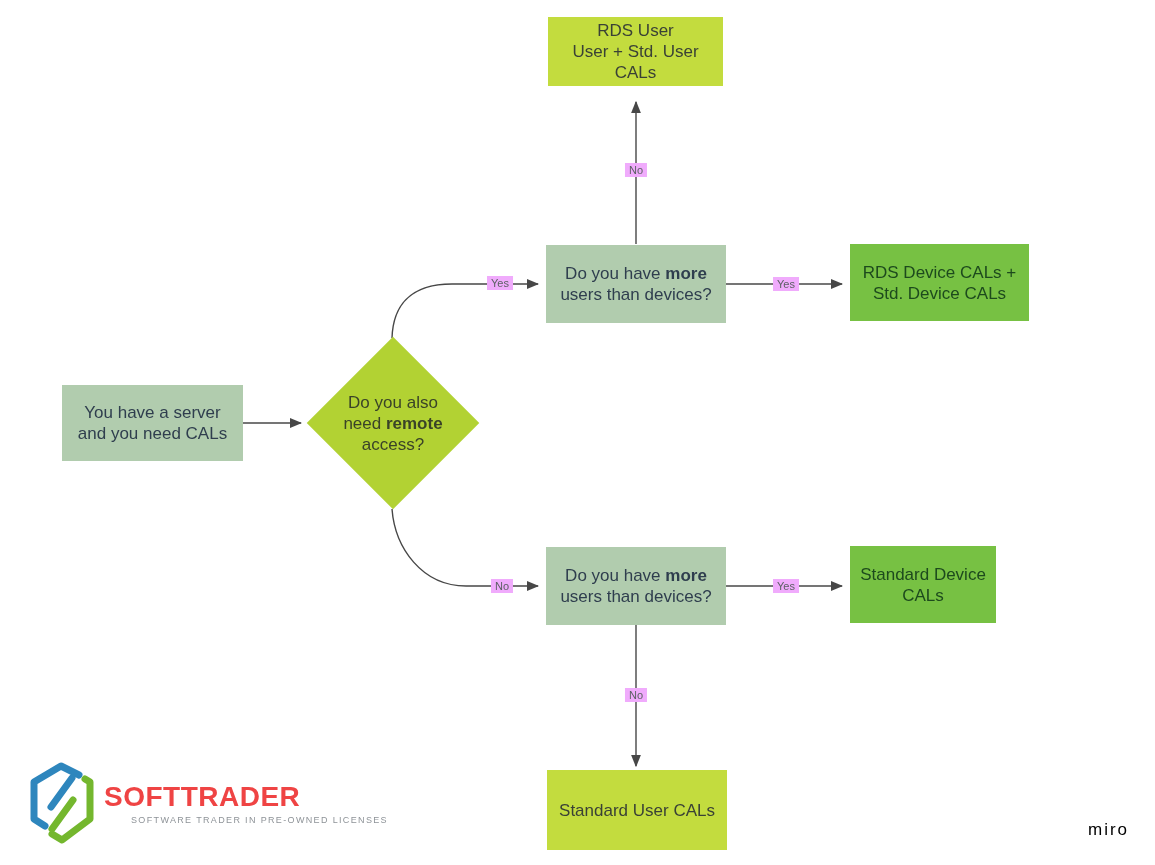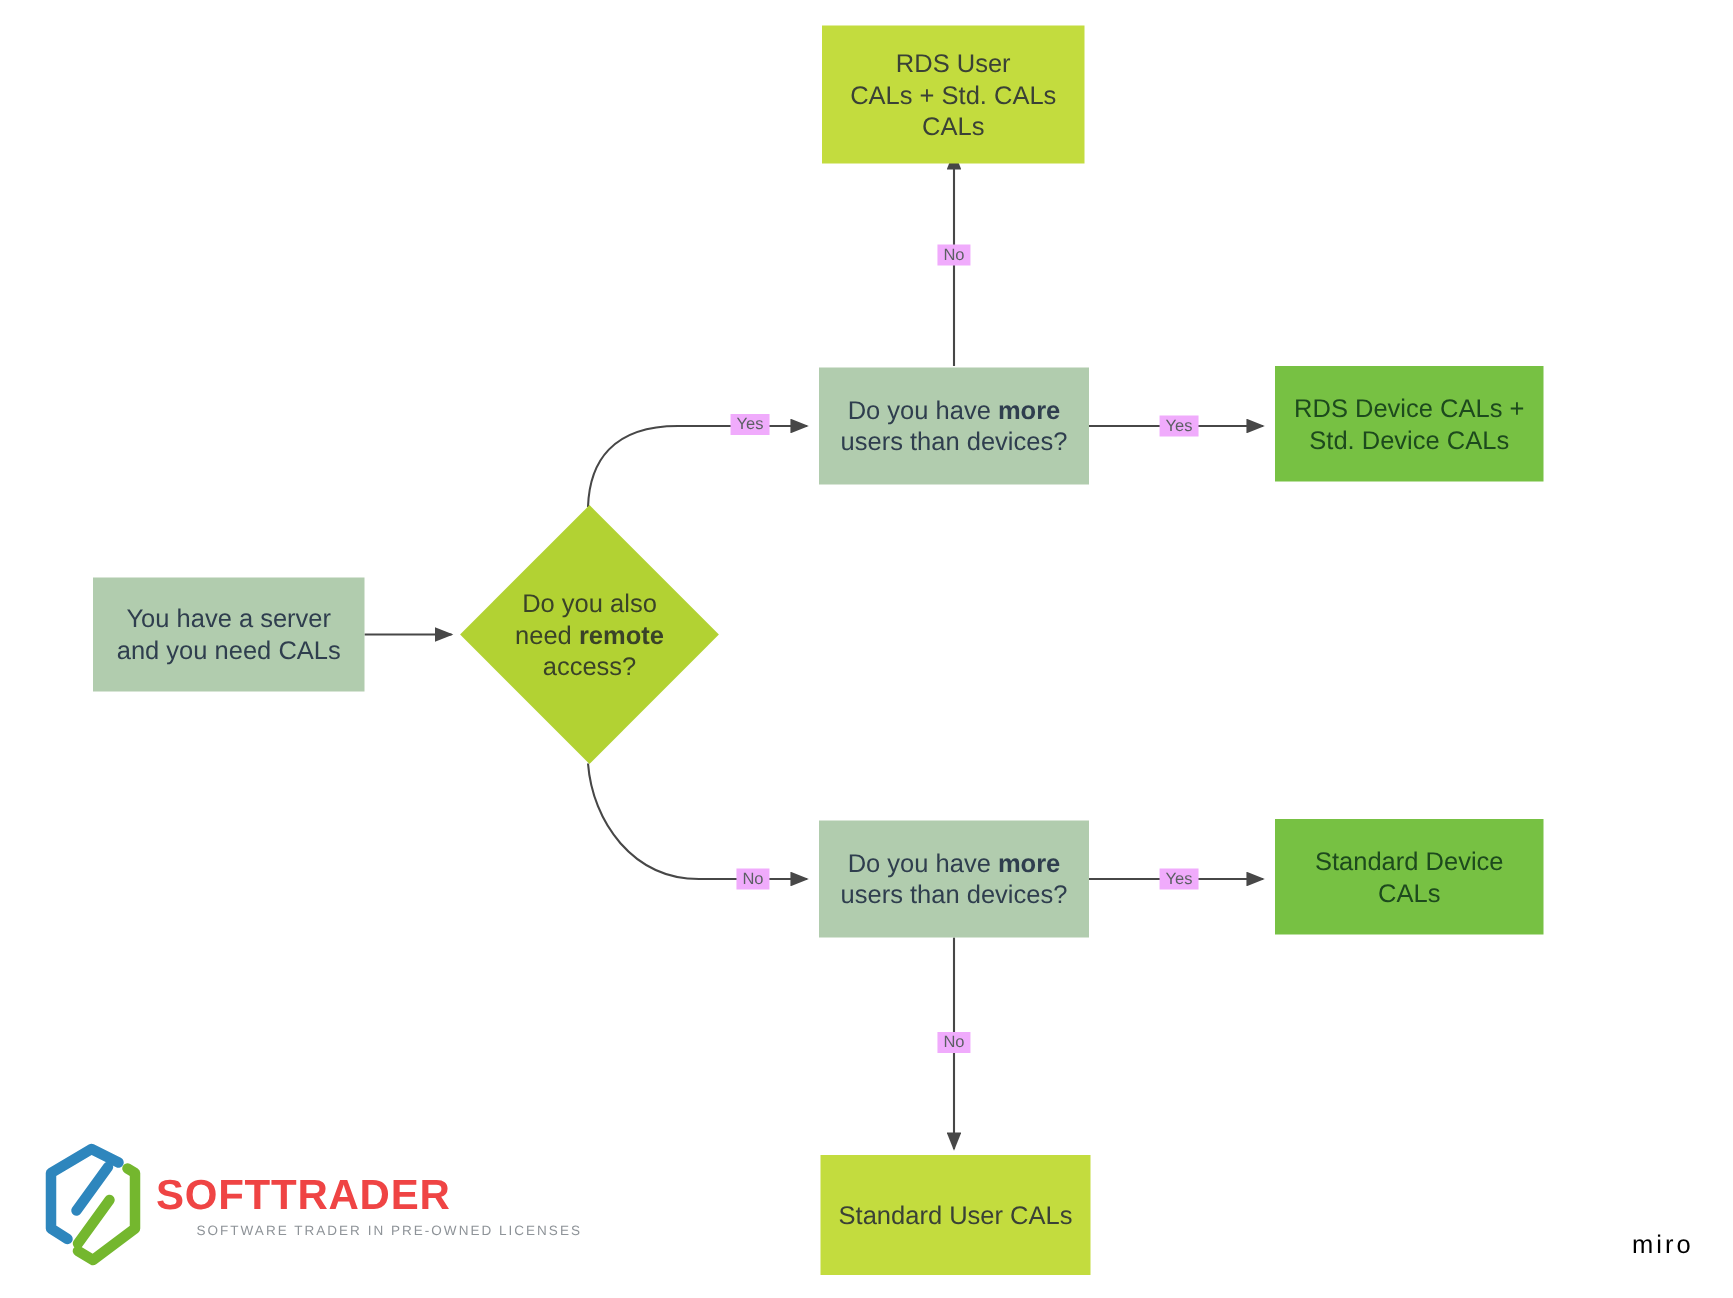--- a/index.html
+++ b/index.html
@@ -74,24 +74,24 @@
     </defs>
     <path class="edge" d="M243,423 H301" marker-end="url(#arrowhead)"></path>
     <path class="edge" d="M392,338 C393,308 408,284 452,284 H538" marker-end="url(#arrowhead)"></path>
     <path class="edge" d="M636,244 V102" marker-end="url(#arrowhead)"></path>
     <path class="edge" d="M726,284 H842" marker-end="url(#arrowhead)"></path>
     <path class="edge" d="M392,509 C395,548 422,586 466,586 H538" marker-end="url(#arrowhead)"></path>
     <path class="edge" d="M726,586 H842" marker-end="url(#arrowhead)"></path>
     <path class="edge" d="M636,625 V766" marker-end="url(#arrowhead)"></path>
   </svg>
 
-  <div class="node yellow" style="left:548px; top:17px; width:175px; height:92px;">
+  <div class="node yellow" style="left:548px; top:17px; width:175px; height:69px;">
     <div>
       <span class="ln">RDS User</span>
-      <span class="ln">CALs + Std. CALs</span>
+      <span class="ln">User + Std. User</span>
       <span class="ln">CALs</span>
     </div>
   </div>
 
   <div class="node sage" style="left:546px; top:245px; width:180px; height:78px;">
     <div>
       <span class="ln"><span>Do you have </span><span class="b">more</span></span>
       <span class="ln">users than devices?</span>
     </div>
   </div>
@@ -121,21 +121,21 @@
     </div>
   </div>
 
   <div class="node sage" style="left:546px; top:547px; width:180px; height:78px;">
     <div>
       <span class="ln"><span>Do you have </span><span class="b">more</span></span>
       <span class="ln">users than devices?</span>
     </div>
   </div>
 
-  <div class="node bright" style="left:850px; top:546px; width:179px; height:77px;">
+  <div class="node bright" style="left:850px; top:546px; width:146px; height:77px;">
     <div>
       <span class="ln">Standard Device</span>
       <span class="ln">CALs</span>
     </div>
   </div>
 
   <div class="node yellow" style="left:547px; top:770px; width:180px; height:80px;">
     <div>
       <span class="ln">Standard User CALs</span>
     </div>

